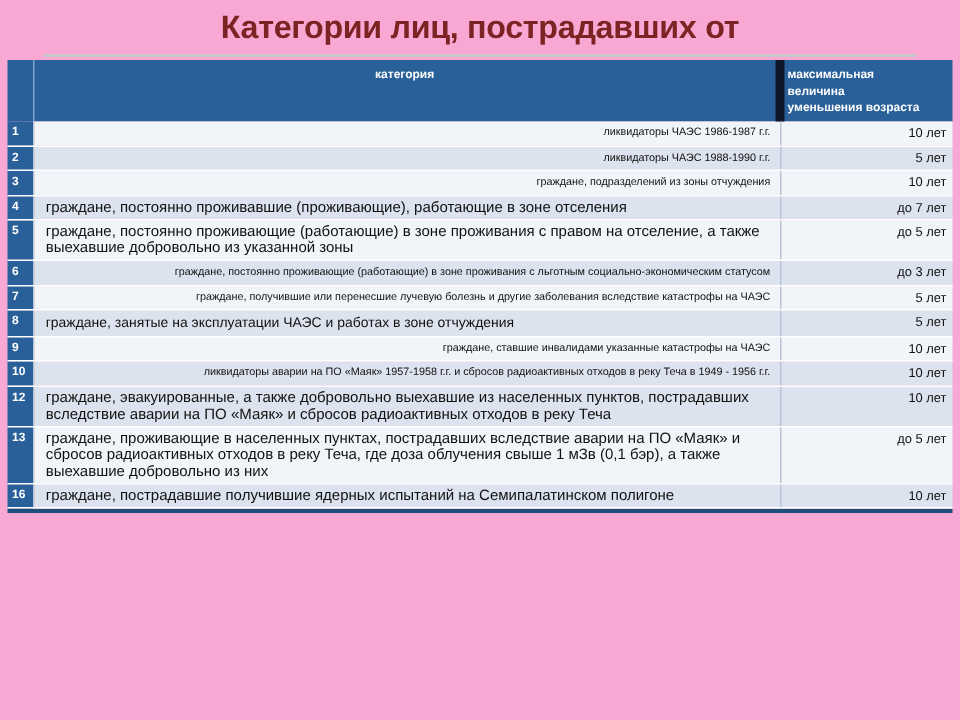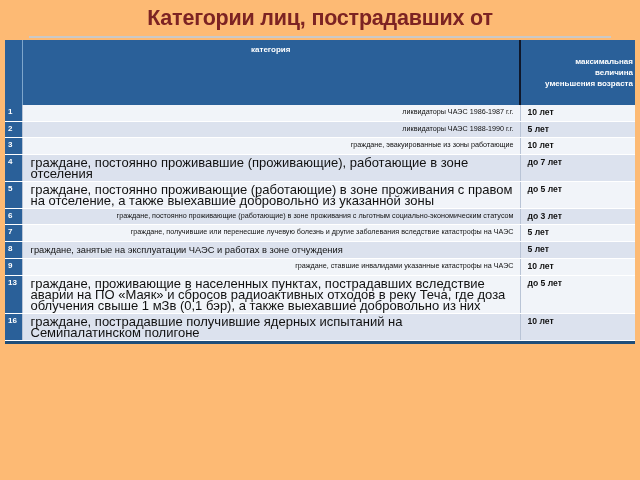--- a/index.html
+++ b/index.html
@@ -11,21 +11,21 @@
     height: 480px;
     background: #ffffff;
     font-family: "Liberation Sans", "DejaVu Sans", sans-serif;
     overflow: hidden;
   }
 
   .slide {
     position: relative;
     width: 640px;
     height: 480px;
-    background: #fdba74;
+    background: #f9a8d4;
     box-sizing: border-box;
   }
 
   
   .title-block {
     padding: 6px 40px 2px 40px;
     text-align: center;
   }
   .title-line {
     color: #7c2323;
@@ -76,24 +76,24 @@
   thead th.h-num {
     background: #2a6099;
   }
   thead th.h-cat {
     text-align: center;
     border-left: 1px solid #7ea6cc;
     vertical-align: top;
     padding-top: 5px;
   }
   thead th.h-val {
-    text-align: right;
-    border-left: 2px solid #0f172a;
+    text-align: left;
+    border-left: 6px solid #0f172a;
     line-height: 11px;
-    padding: 16px 2px;
+    padding: 4px 2px;
   }
 
   
   tbody td {
     vertical-align: top;
     border-bottom: 1px solid #ffffff;
   }
   tbody td.num {
     background: #2a6099;
     color: #ffffff;
@@ -114,24 +114,24 @@
     font-weight: bold;
     border-left: 1px solid #b9c4d6;
   }
 
   
   tr.odd  td.cat, tr.odd  td.val { background: #f1f4f9; }
   tr.even td.cat, tr.even td.val { background: #dce2ee; }
 
   
   .fs-sm  { font-size: 7.2px;  line-height: 9.5px; text-align: right; }
-  .fs-md  { font-size: 13px;  line-height: 11px;  }
+  .fs-md  { font-size: 10px;  line-height: 11px;  }
   .fs-lg  { font-size: 9.3px;  line-height: 12.5px; }
 
-  .valtxt { font-size: 8.6px; line-height: 11.5px; font-weight: bold; }
+  .valtxt { font-size: 8.6px; line-height: 11.5px; font-weight: normal; text-align: right; }
   .valtxt.small { font-size: 8.2px; line-height: 11px; }
 </style>
 </head>
 <body>
 
 <div class="slide">
 
   <div class="title-block">
     <div class="title-line">Категории лиц, пострадавших от</div>
   </div>
@@ -171,21 +171,21 @@
             <td class="cat">
               <div class="fs-sm">ликвидаторы ЧАЭС 1988-1990 г.г.</div>
             </td>
             <td class="val">
               <div class="valtxt">5 лет</div>
             </td>
           </tr>
           <tr class="odd">
             <td class="num">3</td>
             <td class="cat">
-              <div class="fs-sm">граждане, эвакуированные из зоны работающие</div>
+              <div class="fs-sm">граждане, подразделений из зоны отчуждения</div>
             </td>
             <td class="val">
               <div class="valtxt">10 лет</div>
             </td>
           </tr>
           <tr class="even">
             <td class="num">4</td>
             <td class="cat">
               <div class="fs-md">граждане, постоянно проживавшие (проживающие), работающие в зоне отселения</div>
             </td>
@@ -226,20 +226,38 @@
               <div class="fs-lg">граждане, занятые на эксплуатации ЧАЭС и работах в зоне отчуждения</div>
             </td>
             <td class="val">
               <div class="valtxt">5 лет</div>
             </td>
           </tr>
           <tr class="odd">
             <td class="num">9</td>
             <td class="cat">
               <div class="fs-sm">граждане, ставшие инвалидами указанные катастрофы на ЧАЭС</div>
+            </td>
+            <td class="val">
+              <div class="valtxt">10 лет</div>
+            </td>
+          </tr>
+          <tr class="even">
+            <td class="num">10</td>
+            <td class="cat">
+              <div class="fs-sm">ликвидаторы аварии на ПО «Маяк» 1957-1958 г.г. и сбросов радиоактивных отходов в реку Теча в 1949 - 1956 г.г.</div>
+            </td>
+            <td class="val">
+              <div class="valtxt">10 лет</div>
+            </td>
+          </tr>
+          <tr class="even">
+            <td class="num">12</td>
+            <td class="cat">
+              <div class="fs-md">граждане, эвакуированные, а также добровольно выехавшие из населенных пунктов, пострадавших вследствие аварии на ПО «Маяк» и сбросов радиоактивных отходов в реку Теча</div>
             </td>
             <td class="val">
               <div class="valtxt">10 лет</div>
             </td>
           </tr>
           <tr class="odd">
             <td class="num">13</td>
             <td class="cat">
               <div class="fs-md">граждане, проживающие в населенных пунктах, пострадавших вследствие аварии на ПО «Маяк» и сбросов радиоактивных отходов в реку Теча, где доза облучения свыше 1 мЗв (0,1 бэр), а также выехавшие добровольно из них</div>
             </td>

